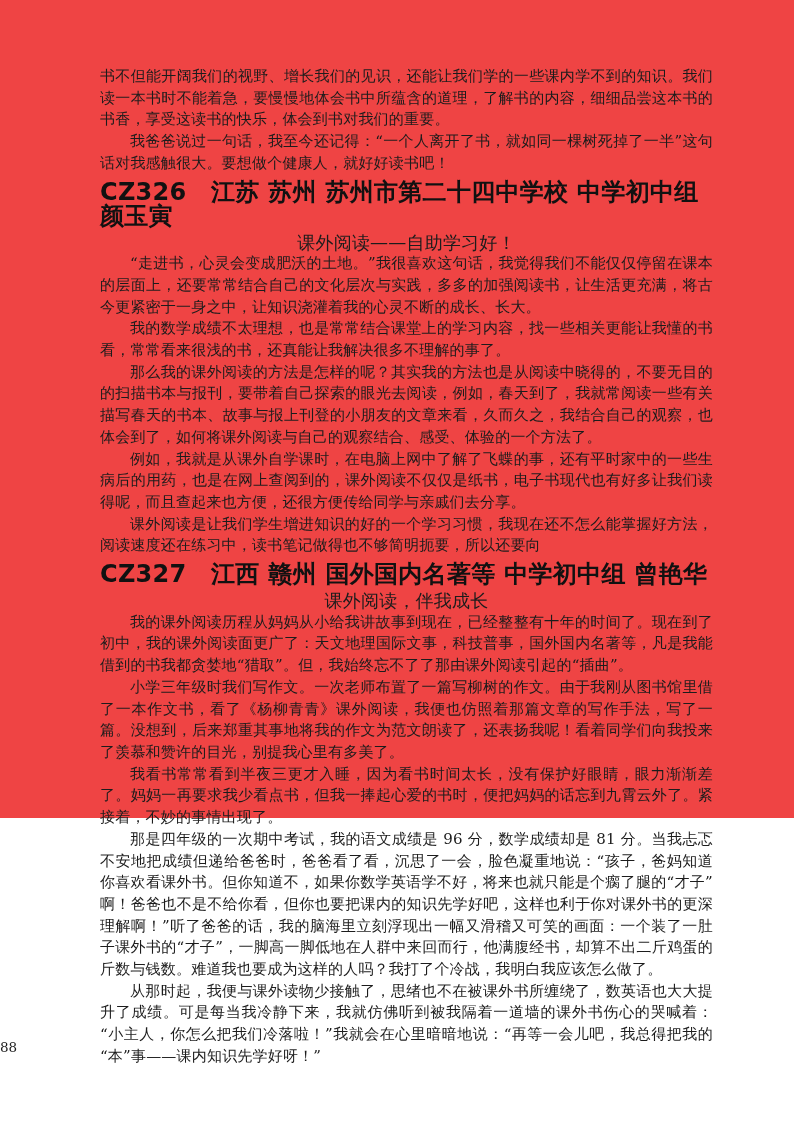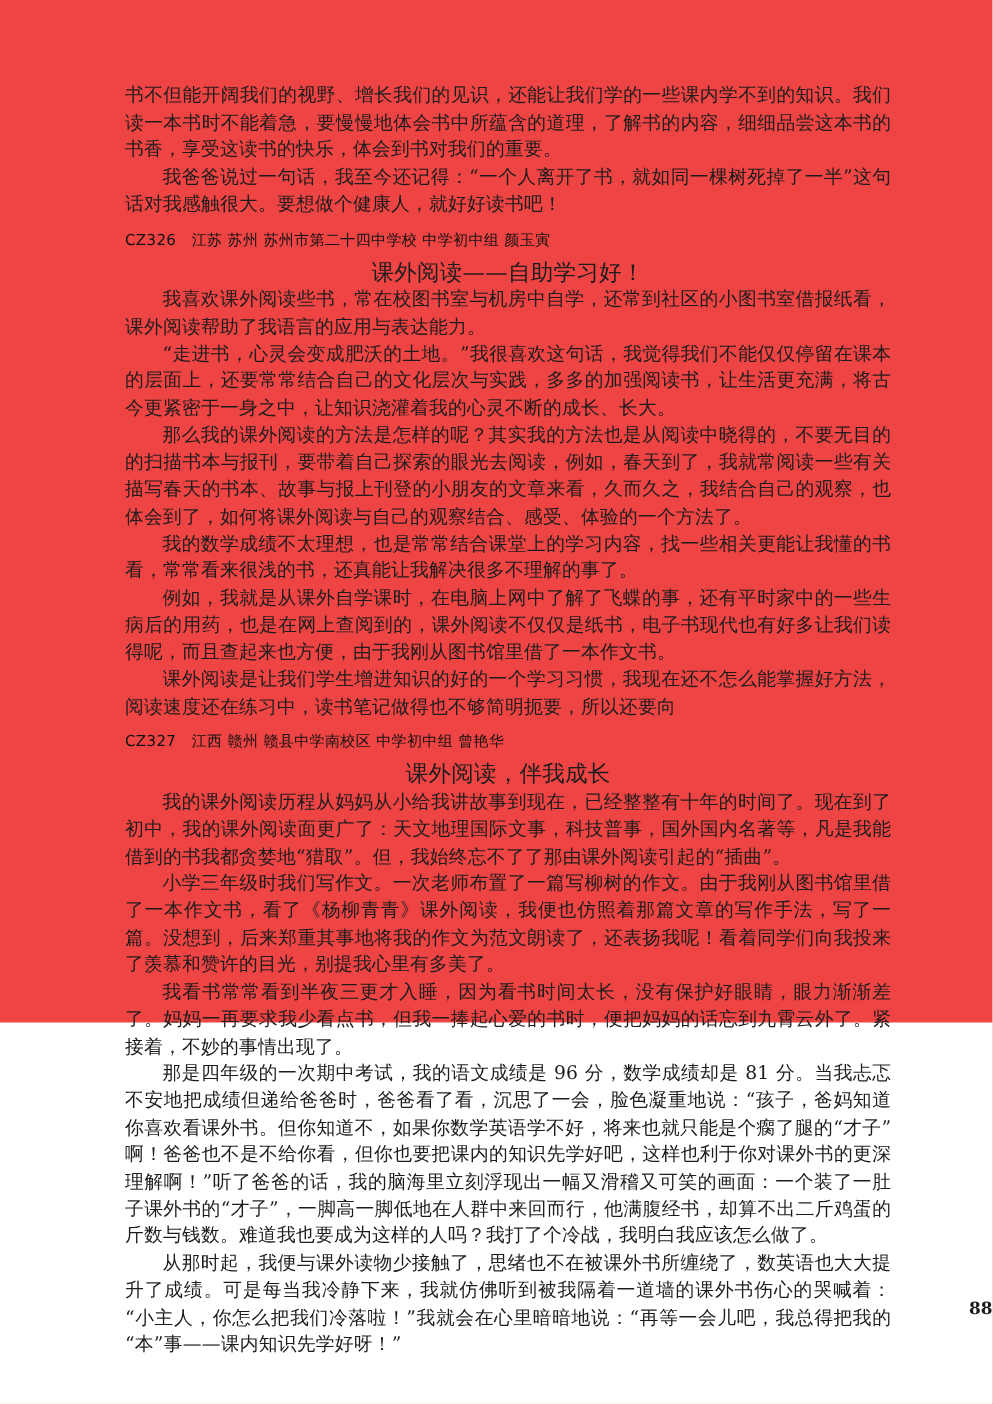--- a/index.html
+++ b/index.html
@@ -23,63 +23,61 @@
   .body-p {
     font-size: 15px;
     line-height: 21.7px;
     text-align: justify;
     text-indent: 2em;
     letter-spacing: 0.2px;
   }
   .body-p.no-indent { text-indent: 0; }
   .entry-heading {
     font-family: "DejaVu Sans", "Liberation Sans", sans-serif;
-    font-size: 12px;
-    font-weight: normal;
+    font-size: 24px;
+    font-weight: bold;
     line-height: 24px;
     margin: 5px 0 4px 0;
     color: #111111;
     letter-spacing: 0.3px;
   }
   .essay-title {
     font-size: 18px;
     line-height: 21.7px;
     text-align: center;
     text-indent: 0;
     letter-spacing: 0.2px;
   }
   .page-number {
     position: absolute;
     top: 1039px;
     left: 0;
     width: 794px;
-    text-align: right;
+    text-align: left;
     font-size: 13.5px;
     color: #1c1c1c;
-    font-weight: bold;
   }
 </style>
 </head>
 <body>
 
 <div class="page">
 
   <p class="body-p no-indent">书不但能开阔我们的视野、增长我们的见识，还能让我们学的一些课内学不到的知识。我们读一本书时不能着急，要慢慢地体会书中所蕴含的道理，了解书的内容，细细品尝这本书的书香，享受这读书的快乐，体会到书对我们的重要。</p>
   <p class="body-p">我爸爸说过一句话，我至今还记得：“一个人离开了书，就如同一棵树死掉了一半”这句话对我感触很大。要想做个健康人，就好好读书吧！</p>
 
   <h2 class="entry-heading">CZ326　江苏 苏州 苏州市第二十四中学校 中学初中组 颜玉寅</h2>
   <p class="essay-title">课外阅读——自助学习好！</p>
-  <p class="body-p">我喜欢课外阅读些书，常在校图书室与机房中自学，还常到社区的小图书室借报纸看，课外阅读帮助了我语言的应用与表达能力。</p>
   <p class="body-p">“走进书，心灵会变成肥沃的土地。”我很喜欢这句话，我觉得我们不能仅仅停留在课本的层面上，还要常常结合自己的文化层次与实践，多多的加强阅读书，让生活更充满，将古今更紧密于一身之中，让知识浇灌着我的心灵不断的成长、长大。</p>
+  <p class="body-p">我的数学成绩不太理想，也是常常结合课堂上的学习内容，找一些相关更能让我懂的书看，常常看来很浅的书，还真能让我解决很多不理解的事了。</p>
   <p class="body-p">那么我的课外阅读的方法是怎样的呢？其实我的方法也是从阅读中晓得的，不要无目的的扫描书本与报刊，要带着自己探索的眼光去阅读，例如，春天到了，我就常阅读一些有关描写春天的书本、故事与报上刊登的小朋友的文章来看，久而久之，我结合自己的观察，也体会到了，如何将课外阅读与自己的观察结合、感受、体验的一个方法了。</p>
-  <p class="body-p">我的数学成绩不太理想，也是常常结合课堂上的学习内容，找一些相关更能让我懂的书看，常常看来很浅的书，还真能让我解决很多不理解的事了。</p>
-  <p class="body-p">例如，我就是从课外自学课时，在电脑上网中了解了飞蝶的事，还有平时家中的一些生病后的用药，也是在网上查阅到的，课外阅读不仅仅是纸书，电子书现代也有好多让我们读得呢，而且查起来也方便，由于我刚从图书馆里借了一本作文书。</p>
+  <p class="body-p">例如，我就是从课外自学课时，在电脑上网中了解了飞蝶的事，还有平时家中的一些生病后的用药，也是在网上查阅到的，课外阅读不仅仅是纸书，电子书现代也有好多让我们读得呢，而且查起来也方便，还很方便传给同学与亲戚们去分享。</p>
   <p class="body-p">课外阅读是让我们学生增进知识的好的一个学习习惯，我现在还不怎么能掌握好方法，阅读速度还在练习中，读书笔记做得也不够简明扼要，所以还要向</p>
 
-  <h2 class="entry-heading">CZ327　江西 赣州 赣县中学南校区 中学初中组 曾艳华</h2>
+  <h2 class="entry-heading">CZ327　江西 赣州 国外国内名著等 中学初中组 曾艳华</h2>
   <p class="essay-title">课外阅读，伴我成长</p>
   <p class="body-p">我的课外阅读历程从妈妈从小给我讲故事到现在，已经整整有十年的时间了。现在到了初中，我的课外阅读面更广了：天文地理国际文事，科技普事，国外国内名著等，凡是我能借到的书我都贪婪地“猎取”。但，我始终忘不了了那由课外阅读引起的“插曲”。</p>
   <p class="body-p">小学三年级时我们写作文。一次老师布置了一篇写柳树的作文。由于我刚从图书馆里借了一本作文书，看了《杨柳青青》课外阅读，我便也仿照着那篇文章的写作手法，写了一篇。没想到，后来郑重其事地将我的作文为范文朗读了，还表扬我呢！看着同学们向我投来了羡慕和赞许的目光，别提我心里有多美了。</p>
   <p class="body-p">我看书常常看到半夜三更才入睡，因为看书时间太长，没有保护好眼睛，眼力渐渐差了。妈妈一再要求我少看点书，但我一捧起心爱的书时，便把妈妈的话忘到九霄云外了。紧接着，不妙的事情出现了。</p>
   <p class="body-p">那是四年级的一次期中考试，我的语文成绩是 96 分，数学成绩却是 81 分。当我忐忑不安地把成绩但递给爸爸时，爸爸看了看，沉思了一会，脸色凝重地说：“孩子，爸妈知道你喜欢看课外书。但你知道不，如果你数学英语学不好，将来也就只能是个瘸了腿的“才子”啊！爸爸也不是不给你看，但你也要把课内的知识先学好吧，这样也利于你对课外书的更深理解啊！”听了爸爸的话，我的脑海里立刻浮现出一幅又滑稽又可笑的画面：一个装了一肚子课外书的“才子”，一脚高一脚低地在人群中来回而行，他满腹经书，却算不出二斤鸡蛋的斤数与钱数。难道我也要成为这样的人吗？我打了个冷战，我明白我应该怎么做了。</p>
   <p class="body-p">从那时起，我便与课外读物少接触了，思绪也不在被课外书所缠绕了，数英语也大大提升了成绩。可是每当我冷静下来，我就仿佛听到被我隔着一道墙的课外书伤心的哭喊着：“小主人，你怎么把我们冷落啦！”我就会在心里暗暗地说：“再等一会儿吧，我总得把我的“本”事——课内知识先学好呀！”</p>
 
   <div class="page-number">88</div>
 </div>
 

